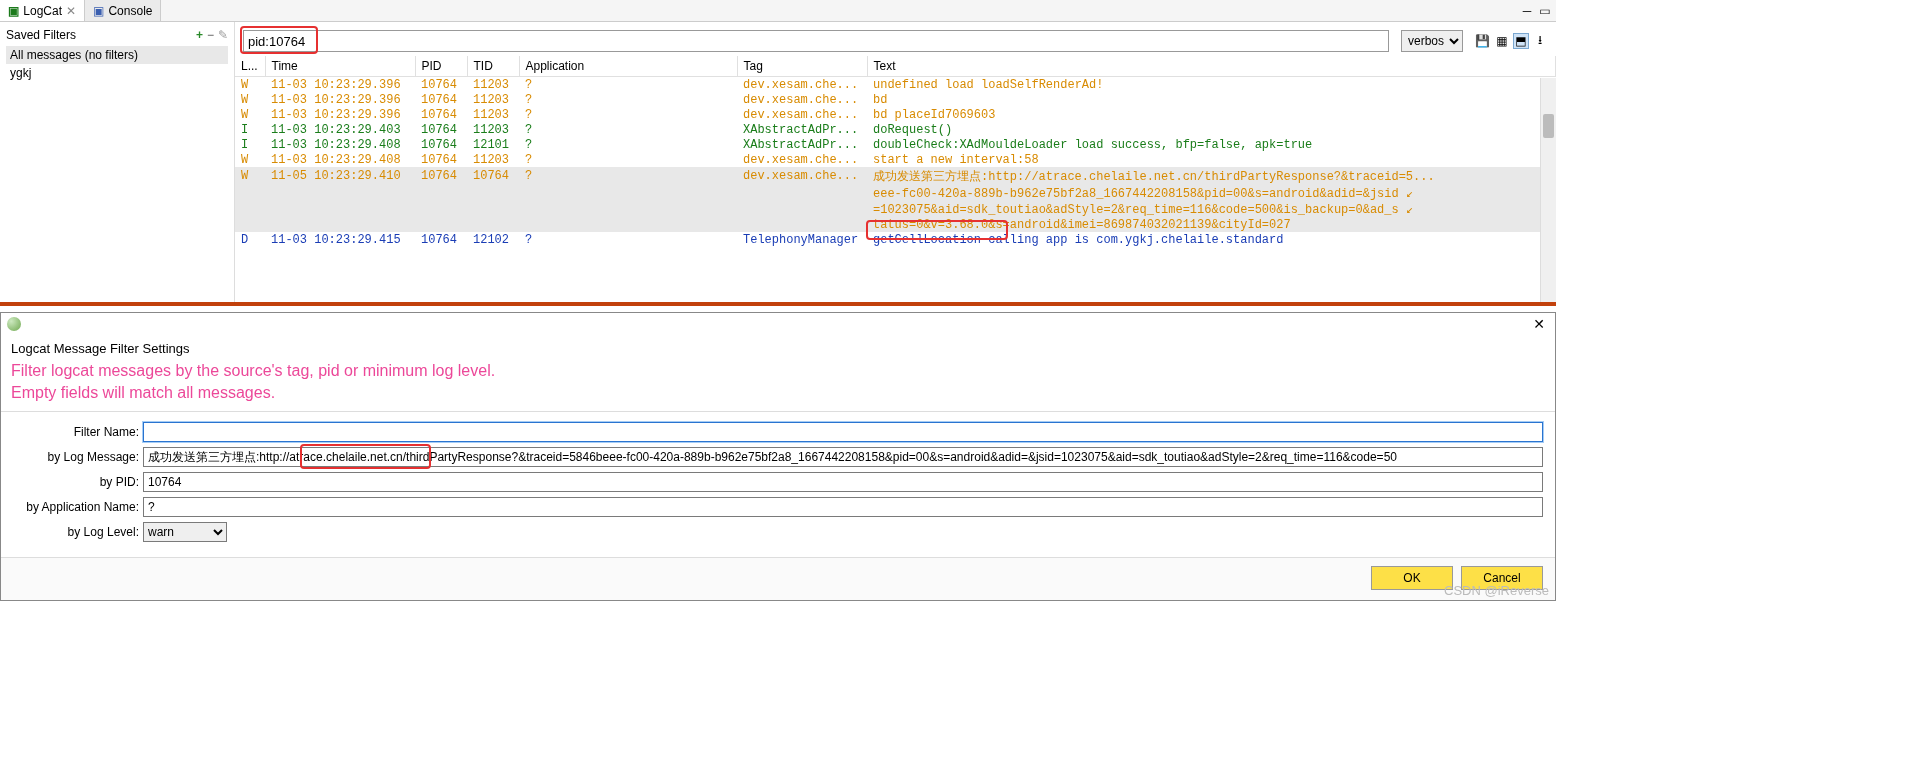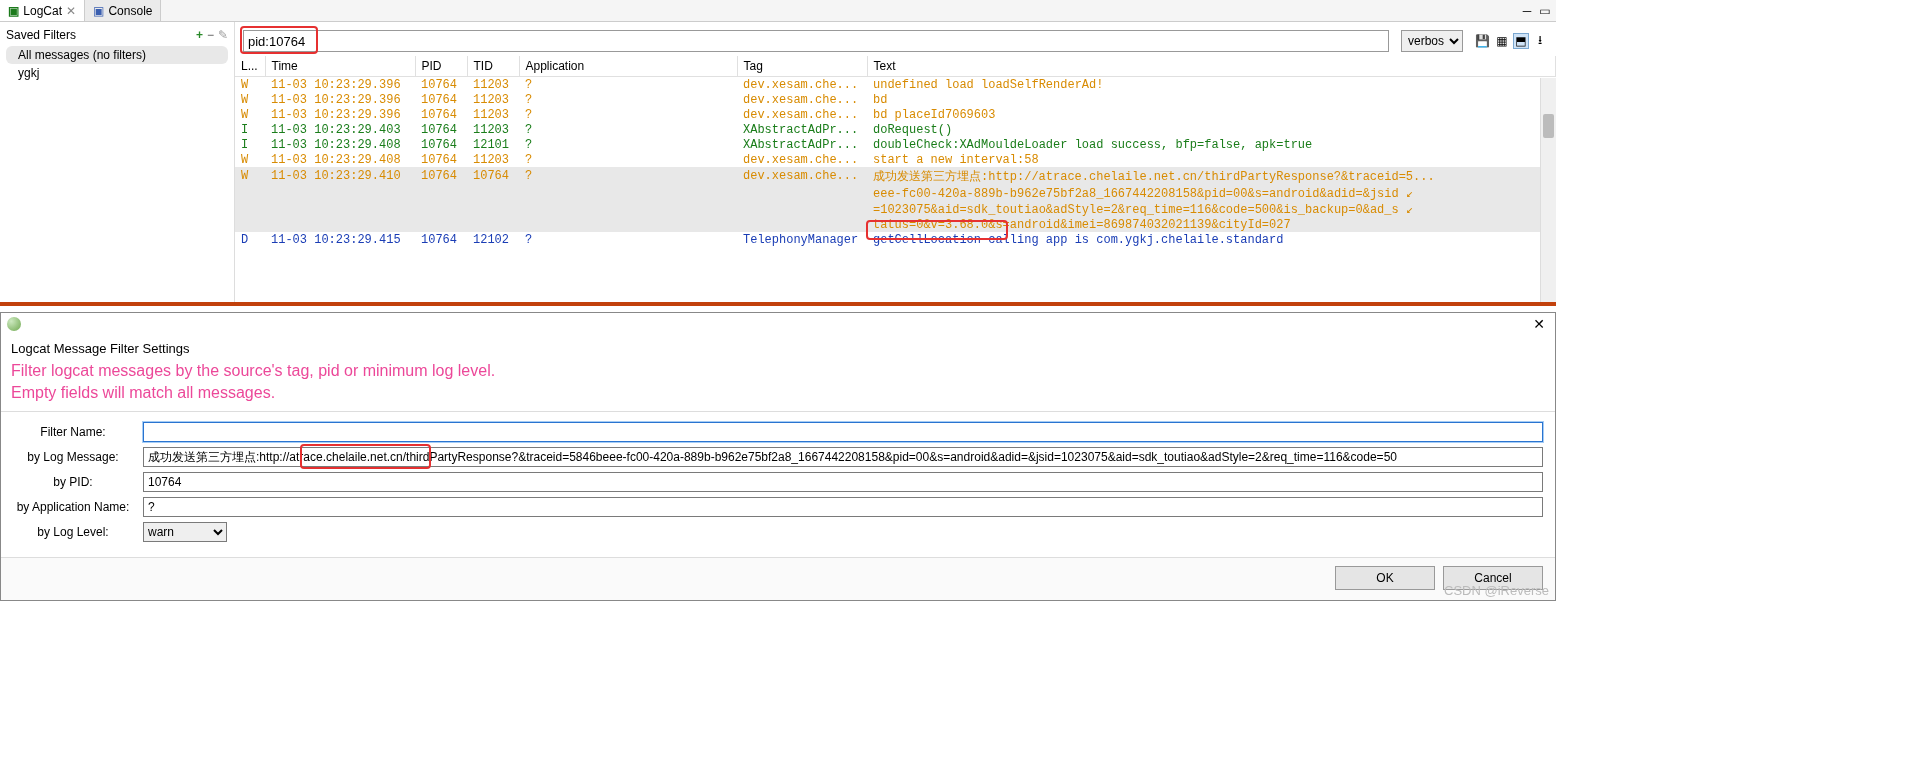--- a/index.html
+++ b/index.html
@@ -15,21 +15,21 @@
 .win-controls span { width: 14px; text-align: center; cursor: pointer; }
 
 
 .main { display: flex; height: 284px; border-bottom: 4px solid #c2410c; }
 .sidebar { width: 235px; border-right: 1px solid #ddd; background: #fff; padding: 6px 6px; }
 .sidebar-hdr { display: flex; align-items: center; justify-content: space-between; margin-bottom: 4px; }
 .sidebar-hdr .ops { display: flex; gap: 4px; }
 .plus { color: #2a8a2a; font-weight: bold; cursor: pointer; }
 .minus { color: #555; cursor: pointer; }
 .pencil { color: #999; cursor: pointer; }
-.filter-item { padding: 2px 12px; cursor: pointer; border-radius: 6px; }
+.filter-item { padding: 2px 4px; cursor: pointer; }
 .filter-item.sel { background: #e8e8e8; }
 
 .right-pane { flex: 1; display: flex; flex-direction: column; }
 .top-row { display: flex; align-items: center; gap: 12px; padding: 8px 8px 4px 8px; justify-content: space-between; }
 .pid-input { flex: 1; border: 1px solid #999; padding: 2px 4px; height: 22px; font-size: 13px; }
 .red-box { border: 2.5px solid #e63030; border-radius: 4px; position: absolute; pointer-events: none; }
 .verbose-sel { border: 1px solid #999; height: 22px; font-size: 12px; padding: 0 2px; width: 62px; }
 .tool-icons { display: flex; gap: 3px; align-items: center; }
 .tool-icons span { width: 16px; height: 16px; display: inline-flex; align-items: center; justify-content: center; cursor: pointer; border: 1px solid transparent; }
 .tool-icons span.sel { border: 1px solid #7aa7d0; background: #cfe3f7; }
@@ -48,26 +48,26 @@
 
 .dialog { border: 1px solid #888; margin-top: 6px; background: #fff; position: relative; }
 .dlg-titlebar { display: flex; align-items: center; justify-content: space-between; padding: 3px 6px; }
 .dlg-titlebar .dlg-icon { width: 14px; height: 14px; border-radius: 50%; background: radial-gradient(circle at 30% 30%, #cde9c0, #6fa850); display: inline-block; }
 .dlg-close { font-size: 14px; cursor: pointer; padding: 0 4px; }
 .dlg-header { padding: 6px 10px 8px 10px; border-bottom: 1px solid #ddd; }
 .dlg-header h3 { font-size: 13px; font-weight: normal; margin-bottom: 4px; }
 .dlg-header p { font-size: 16px; color: #ec4899; line-height: 1.35; }
 .dlg-body { padding: 10px 12px 4px 12px; }
 .form-row { display: flex; align-items: center; margin-bottom: 5px; }
-.form-row label { width: 130px; text-align: center; padding-right: 10px; font-size: 12px; }
+.form-row label { width: 130px; text-align: right; padding-right: 4px; font-size: 12px; }
 .form-row input[type=text] { flex: 1; border: 1px solid #7a7a7a; padding: 2px 4px; height: 20px; font-size: 12px; }
 .form-row input.focus { border: 1px solid #2a74d0; outline: 1px solid #a6cdf5; }
 .form-row select { border: 1px solid #7a7a7a; height: 20px; font-size: 12px; width: 84px; }
 .dlg-buttons { display: flex; justify-content: flex-end; gap: 8px; padding: 8px 12px 10px; border-top: 1px solid #ddd; margin-top: 6px; background: #fafafa; }
-.dlg-buttons button { width: 100px; height: 24px; border: 1px solid #999; background: #e5e5e5; font-size: 12px; cursor: pointer; }
+.dlg-buttons button { width: 82px; height: 24px; border: 1px solid #999; background: #fde047; font-size: 12px; cursor: pointer; }
 .watermark { position: absolute; right: 6px; bottom: 2px; font-size: 13px; color: #bbb; }
 .pos-wrap { position: relative; }
 </style>
 </head>
 <body>
 
 <div class="tab-bar">
   <div class="tab">
     <span style="color:#1b7a1b;font-weight:bold">▣</span>
     <span>LogCat</span>
@@ -185,21 +185,21 @@
               <td>W</td>
               <td>11-03 10:23:29.408</td>
               <td>10764</td>
               <td>11203</td>
               <td>?</td>
               <td>dev.xesam.che...</td>
               <td>start a new interval:58</td>
             </tr>
             <tr class="row-W row-selected">
               <td>W</td>
-              <td>11-03 10:23:29.410</td>
+              <td>11-05 10:23:29.410</td>
               <td>10764</td>
               <td>10764</td>
               <td>?</td>
               <td>dev.xesam.che...</td>
               <td>成功发送第三方埋点:http://atrace.chelaile.net.cn/thirdPartyResponse?&amp;traceid=5...</td>
             </tr>
             <tr class="row-W row-selected">
               <td></td>
               <td></td>
               <td></td>

